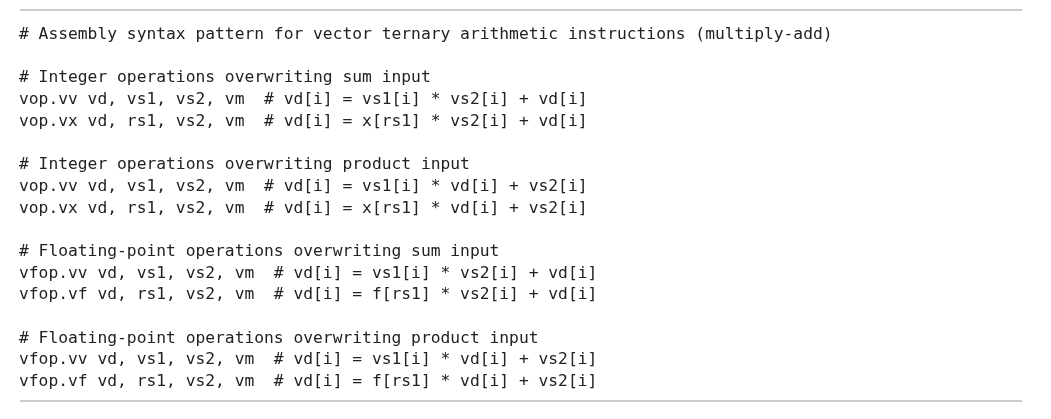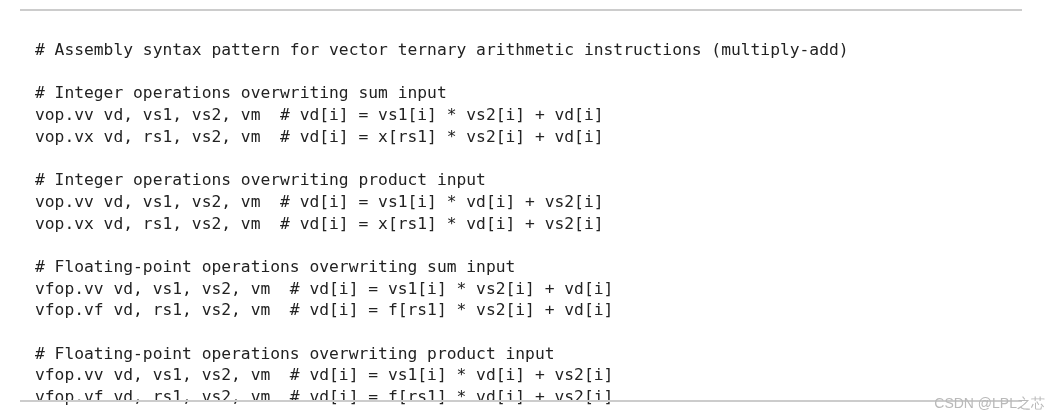--- a/index.html
+++ b/index.html
@@ -24,21 +24,21 @@
     width: 1002px;
     height: 2px;
     background: #cccccc;
   }
   .rule-top { top: 9px; }
   .rule-bottom { top: 400px; }
   .code-block {
     position: absolute;
     left: 19px;
     top: 23px;
-    margin: 16px;
+    margin: 0;
     font-family: "DejaVu Sans Mono", "Liberation Mono", monospace;
     font-size: 16.3px;
     line-height: 21.7px;
     color: #222222;
   }
   .code-line {
     height: 21.7px;
     white-space: pre;
   }
   .watermark {
@@ -52,14 +52,13 @@
     white-space: nowrap;
   }
 </style>
 </head>
 <body>
 
 <div class="page">
   <div class="rule rule-top"></div>
   <pre class="code-block" id="code-block"><div class="code-line"># Assembly syntax pattern for vector ternary arithmetic instructions (multiply-add)</div><div class="code-line"></div><div class="code-line"># Integer operations overwriting sum input</div><div class="code-line">vop.vv vd, vs1, vs2, vm  # vd[i] = vs1[i] * vs2[i] + vd[i]</div><div class="code-line">vop.vx vd, rs1, vs2, vm  # vd[i] = x[rs1] * vs2[i] + vd[i]</div><div class="code-line"></div><div class="code-line"># Integer operations overwriting product input</div><div class="code-line">vop.vv vd, vs1, vs2, vm  # vd[i] = vs1[i] * vd[i] + vs2[i]</div><div class="code-line">vop.vx vd, rs1, vs2, vm  # vd[i] = x[rs1] * vd[i] + vs2[i]</div><div class="code-line"></div><div class="code-line"># Floating-point operations overwriting sum input</div><div class="code-line">vfop.vv vd, vs1, vs2, vm  # vd[i] = vs1[i] * vs2[i] + vd[i]</div><div class="code-line">vfop.vf vd, rs1, vs2, vm  # vd[i] = f[rs1] * vs2[i] + vd[i]</div><div class="code-line"></div><div class="code-line"># Floating-point operations overwriting product input</div><div class="code-line">vfop.vv vd, vs1, vs2, vm  # vd[i] = vs1[i] * vd[i] + vs2[i]</div><div class="code-line">vfop.vf vd, rs1, vs2, vm  # vd[i] = f[rs1] * vd[i] + vs2[i]</div></pre>
   <div class="rule rule-bottom"></div>
-  <span class="watermark">CSDN @LPL之芯</span>
 </div>
 
 </body></html>

